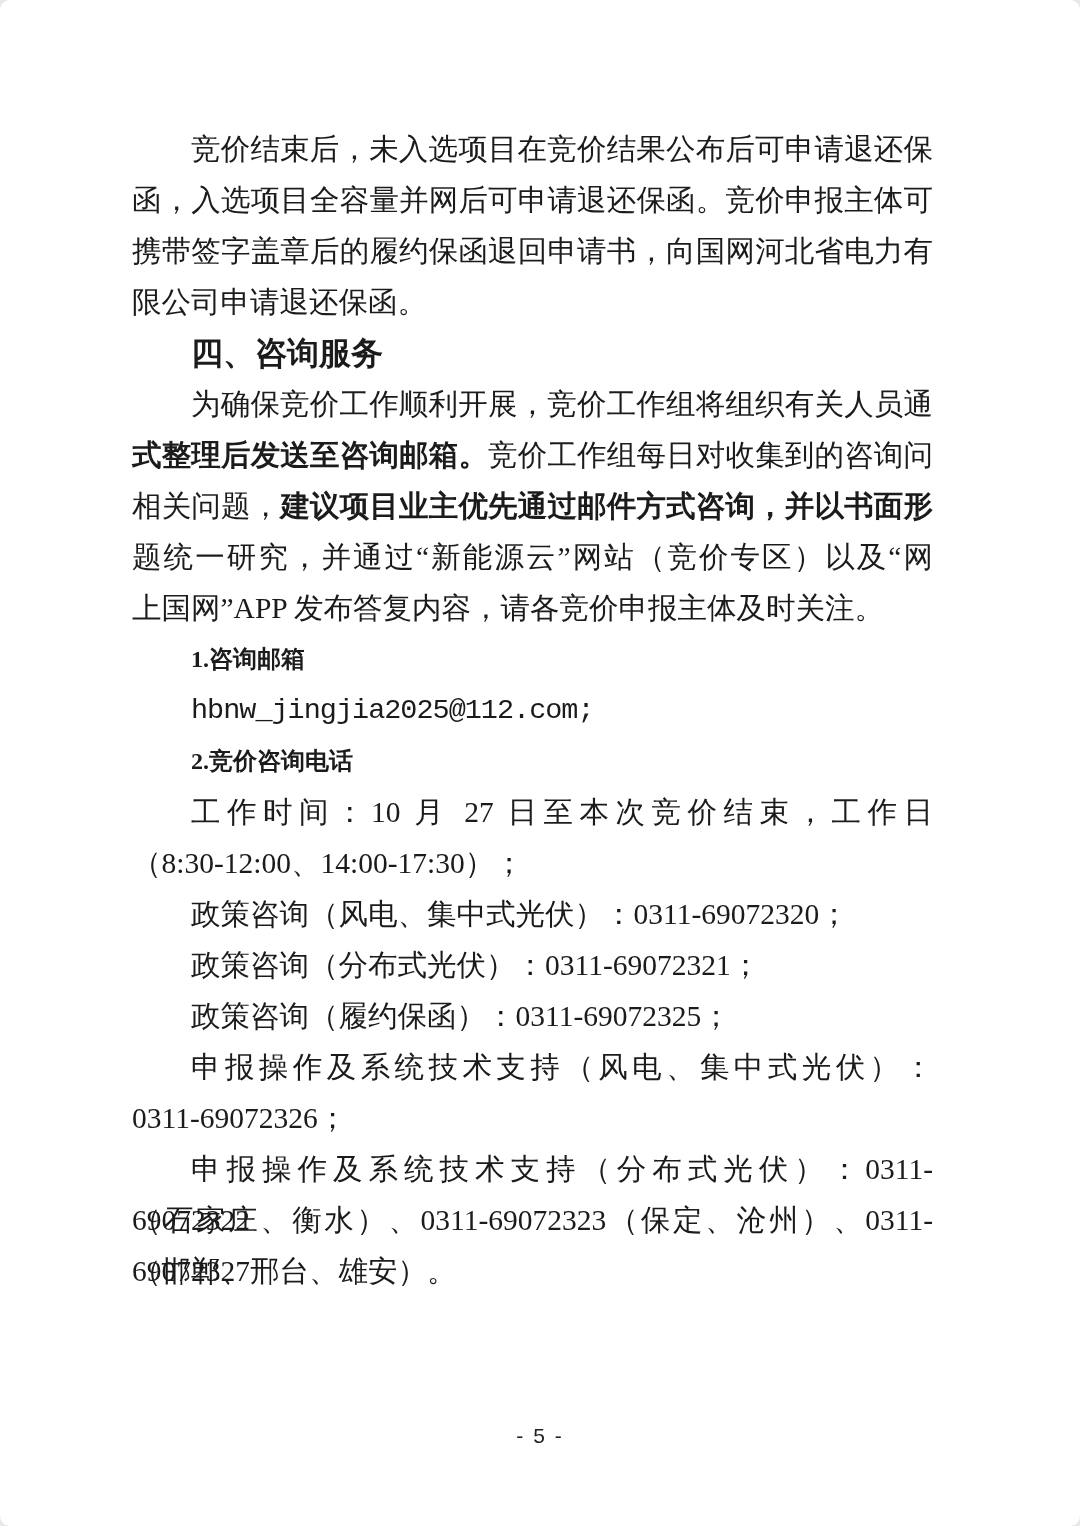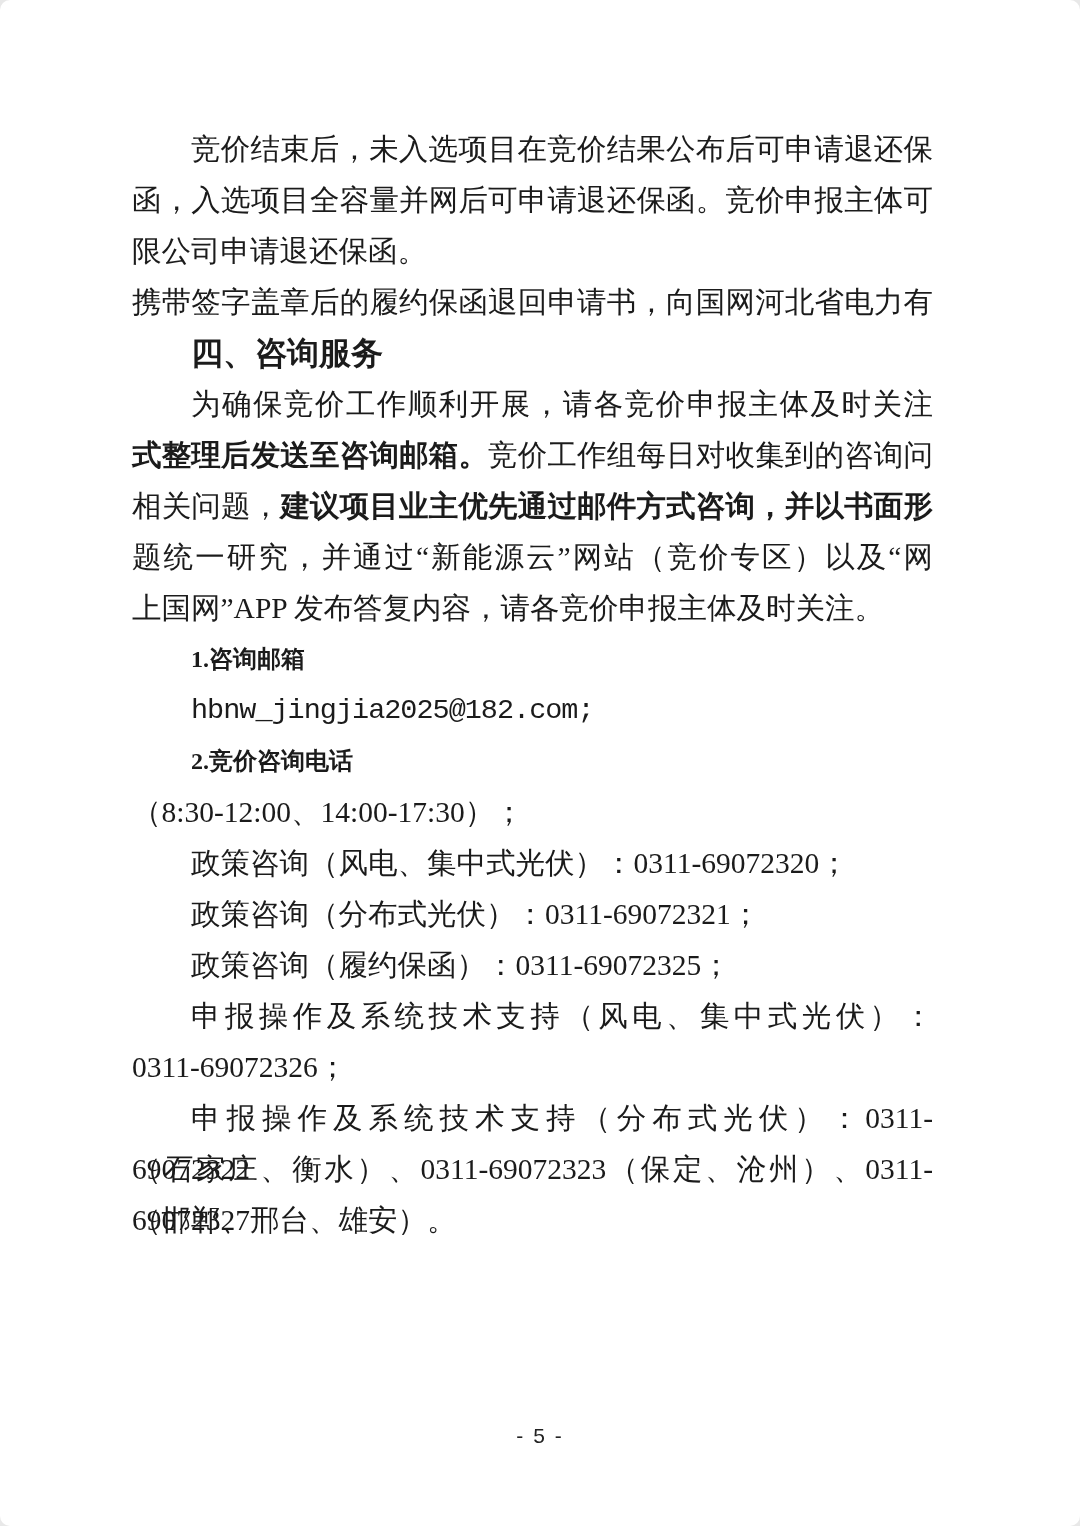--- a/index.html
+++ b/index.html
@@ -60,31 +60,32 @@
     color: #222;
   }
 </style>
 </head>
 <body>
 
 <div class="page">
   <div class="doc">
       <div class="line indent just"><span>竞价结束后，未入选项目在竞价结果公布后可申请退还保</span></div>
       <div class="line just"><span>函，入选项目全容量并网后可申请退还保函。竞价申报主体可</span></div>
+      <div class="line just"><span>携带签字盖章后的履约保函退回申请书，向国网河北省电力有</span></div>
       <div class="line"><span>限公司申请退还保函。</span></div>
-      <div class="line just"><span>携带签字盖章后的履约保函退回申请书，向国网河北省电力有</span></div>
       <div class="line indent heading"><span class="b">四、咨询服务</span></div>
-      <div class="line indent just"><span>为确保竞价工作顺利开展，请各竞价申报主体及时关注</span></div>
+      <div class="line indent just"><span>为确保竞价工作顺利开展，竞价工作组将组织有关人员通</span></div>
       <div class="line just"><span class="b">式整理后发送至咨询邮箱。</span><span>竞价工作组每日对收集到的咨询问</span></div>
       <div class="line just"><span>相关问题，</span><span class="b">建议项目业主优先通过邮件方式咨询，并以书面形</span></div>
       <div class="line just"><span>题统一研究，并通过“新能源云”网站（竞价专区）以及“网</span></div>
       <div class="line"><span>上国网”APP 发布答复内容，请各竞价申报主体及时关注。</span></div>
       <div class="line indent sub"><span class="b">1.咨询邮箱</span></div>
-      <div class="line indent email"><span>hbnw_jingjia2025@182.com;</span></div>
+      <div class="line indent email"><span>hbnw_jingjia2025@112.com;</span></div>
       <div class="line indent sub"><span class="b">2.竞价咨询电话</span></div>
+      <div class="line indent just"><span>工作时间：10 月 27 日至本次竞价结束，工作日</span></div>
       <div class="line"><span>（8:30-12:00、14:00-17:30）；</span></div>
       <div class="line indent"><span>政策咨询（风电、集中式光伏）：0311-69072320；</span></div>
       <div class="line indent"><span>政策咨询（分布式光伏）：0311-69072321；</span></div>
       <div class="line indent"><span>政策咨询（履约保函）：0311-69072325；</span></div>
       <div class="line indent just"><span>申报操作及系统技术支持（风电、集中式光伏）：</span></div>
       <div class="line"><span>0311-69072326；</span></div>
       <div class="line indent just"><span>申报操作及系统技术支持（分布式光伏）：0311-69072322</span></div>
       <div class="line just"><span>（石家庄、衡水）、0311-69072323（保定、沧州）、0311-69072327</span></div>
       <div class="line"><span>（邯郸、邢台、雄安）。</span></div>
     </div>

